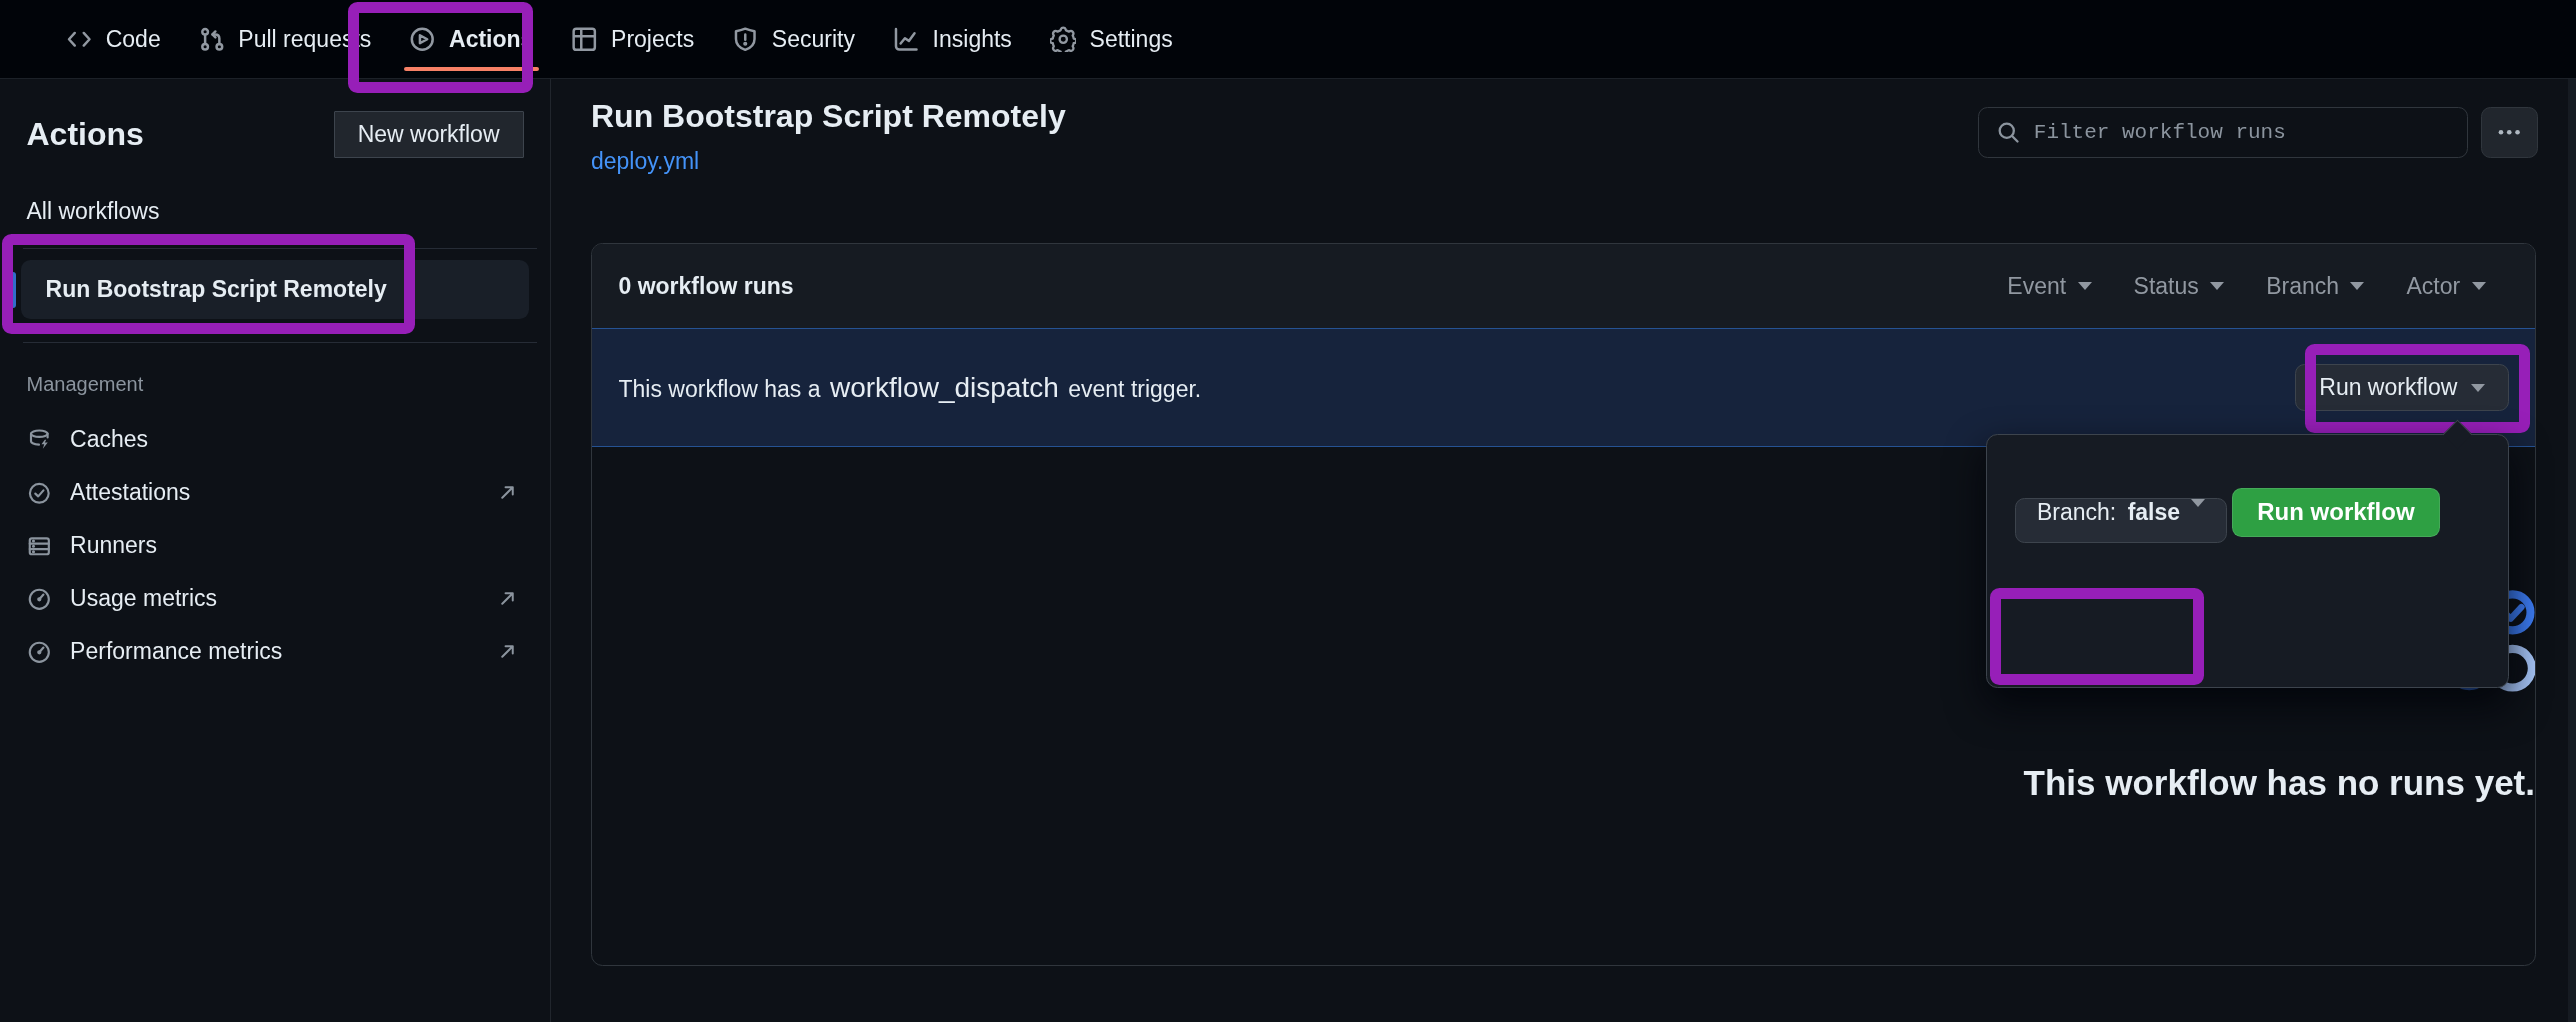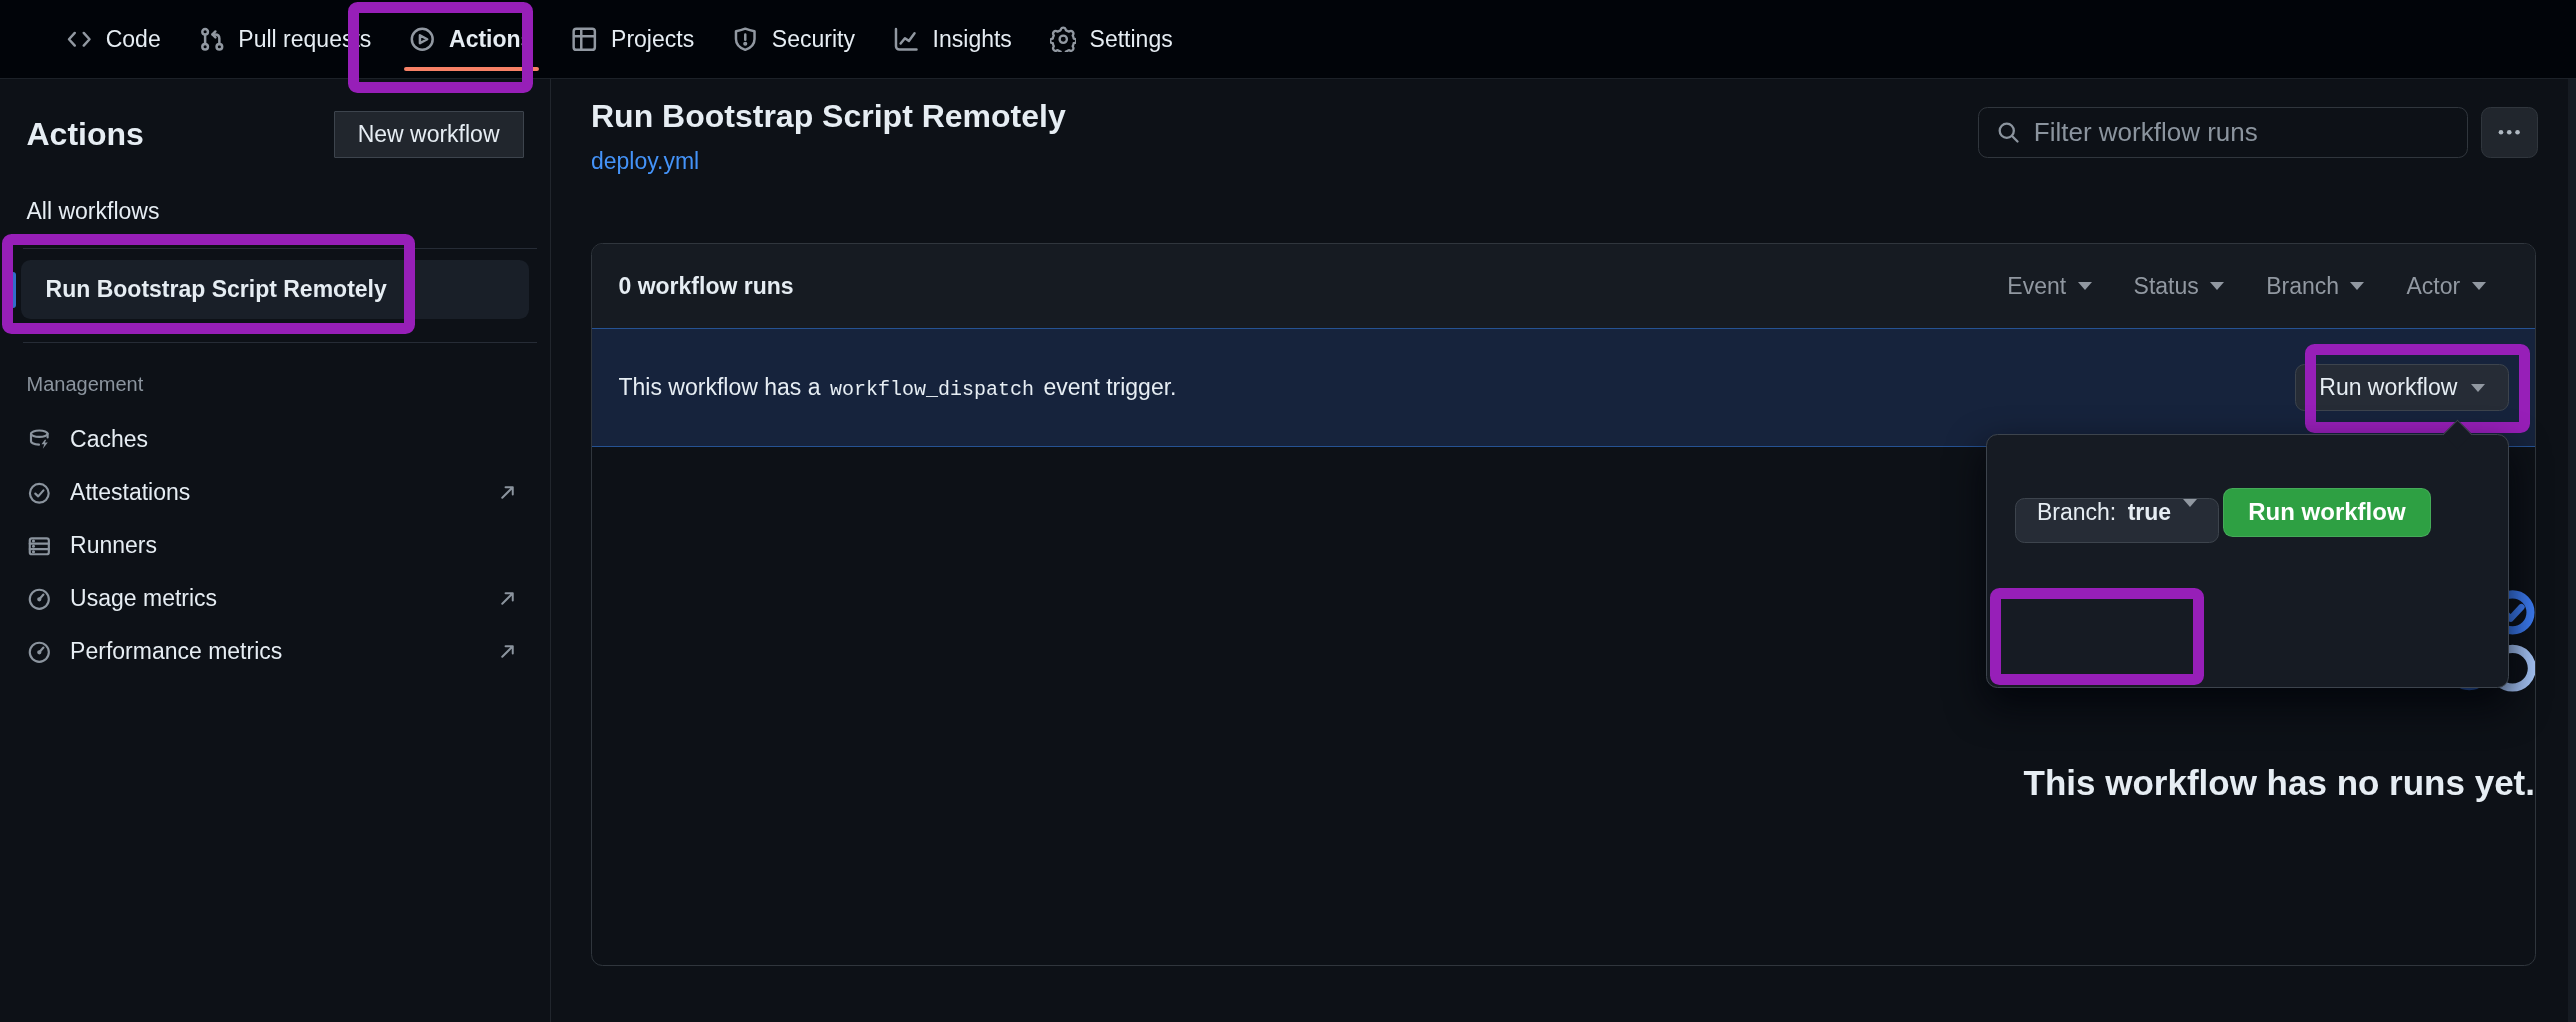--- a/index.html
+++ b/index.html
@@ -41,41 +41,41 @@
   .mgmt-item svg.mi { flex:none; }
   .ext { margin-left:auto; }
 
   
   .page-head { position:absolute; left:591px; top:98px; z-index:5; }
   .page-title { font-size:32px; font-weight:600; }
   .file-link { display:inline-block; margin-top:13.2px; font-size:23px; color:#4493f8; text-decoration:none; cursor:pointer; }
 
   .search-box { position:absolute; left:1978px; top:107px; width:490px; height:51px; border:0.9px solid #30363d;
                 border-radius:9.5px; background:#0d1117; display:flex; align-items:center; padding:0 17px; gap:13.2px; z-index:5; }
-  .search-box input { flex:1; background:transparent; border:0; outline:0; color:#e6edf3; font-size:26px; font-family:Liberation Sans, sans-serif; }
+  .search-box input { flex:1; background:transparent; border:0; outline:0; color:#e6edf3; font-size:21px; font-family:Liberation Mono, monospace; }
   .search-box input::placeholder { color:#8b949e; }
   .kebab-btn { position:absolute; left:2481px; top:107px; width:57px; height:51px; background:#21262d;
                border:0.9px solid #30363d; border-radius:9.5px; display:flex; align-items:center; justify-content:center;
                cursor:pointer; z-index:5; }
 
   
   .runs-box { position:absolute; left:591px; top:243px; width:1945px; height:723px; border:0.9px solid #30363d;
               border-radius:11.4px; background:#0d1117; overflow:hidden; z-index:5; }
   .runs-header { height:85px; background:#161b22; border-bottom:0.9px solid #30363d; display:flex; align-items:center;
                  padding:0 26.5px; }
   .runs-count { font-size:23px; font-weight:700; }
   .filters { margin-left:auto; display:flex; gap:42px; align-items:center; padding-right:23px; }
   .filter { display:flex; align-items:center; gap:11.4px; color:#9198a1; font-size:23px; cursor:pointer; }
   .caret-down { width:0; height:0; border-left:7.6px solid transparent; border-right:7.6px solid transparent;
                 border-top:8.5px solid #9198a1; }
   .notice-row { height:119px; background:#16233c; border-top:0.9px solid rgba(56,139,253,0.45);
                 border-bottom:0.9px solid rgba(56,139,253,0.45); margin-top:-0.9px; display:flex; align-items:center;
                 padding:0 26.5px; }
   .notice-text { display:flex; align-items:baseline; gap:9.5px; font-size:23px; color:#e6edf3; }
-  .notice-text code { font-family:Liberation Mono, monospace; font-size:20px; }
+  .notice-text code { font-family:Liberation Sans, sans-serif; font-size:28px; }
   .run-wf-btn { margin-left:auto; height:47px; padding:0 23px; background:#262c36; border:0.9px solid #3d444d;
                 border-radius:9.5px; display:flex; align-items:center; gap:13.2px; font-size:23px; font-weight:500;
                 color:#e6edf3; font-family:inherit; cursor:pointer; }
   .empty-body { height:411px; display:flex; flex-direction:column; align-items:flex-end; }
   .empty-icon { margin-top:79px; }
   .empty-msg { margin-top:57px; font-size:35px; font-weight:700; }
 
   
   .dropdown-panel { position:absolute; left:1986px; top:434px; width:523px; height:254px; background:#161b23;
                     border:0.9px solid #3d444d; border-radius:11.4px; box-shadow:0 17px 38px rgba(1,4,9,0.85);
@@ -308,21 +308,21 @@
         <circle cx="135" cy="158" r="21.5" stroke="#a8c7fa"></circle>
       </svg>
       <div class="empty-msg">This workflow has no runs yet.</div>
     </div>
   </section>
 
   <div class="dropdown-panel">
     <div class="panel-caret"></div>
     <button class="branch-btn">
       <span>Branch:</span>
-        <b>true</b>
+        <b>false</b>
       <span class="caret-down"></span>
     </button>
     <button class="green-btn">Run workflow</button>
   </div>
 
   <div class="anno anno1"></div>
   <div class="anno anno2"></div>
   <div class="anno anno3"></div>
   <div class="anno anno4"></div>
 

